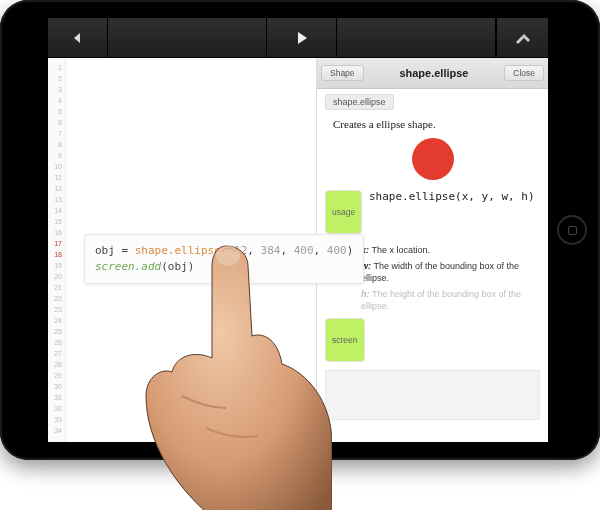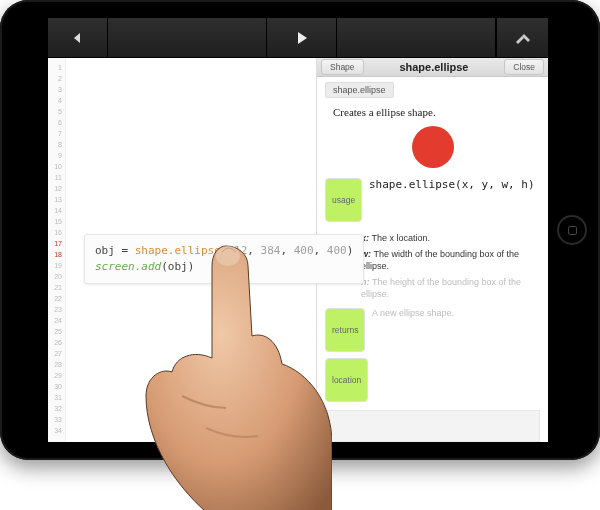--- a/index.html
+++ b/index.html
@@ -175,26 +175,22 @@
         </div>
         <div class="sec">
           <span class="tag">usage</span>
           <span class="sig">shape.ellipse(x, y, w, h)</span>
         </div>
         <div class="params" id="params">
             <div class="row"><span class="pn">x: </span><span>The x location.</span></div>
             <div class="row"><span class="pn">w: </span><span>The width of the bounding box of the ellipse.</span></div>
             <div class="row faded"><span class="pn">h: </span><span>The height of the bounding box of the ellipse.</span></div>
           </div>
-        <div class="returns">
-          <span class="tag">returns</span>
-          <span class="rv">A new ellipse shape.</span>
-        </div>
         <div class="sec">
-          <span class="tag">location</span>
+          <span class="tag">screen</span>
         </div>
         <div class="example-box"></div>
       </div>
     </div>
 
   </div>
 </div>
 
 <svg class="finger" viewBox="0 0 210 300">
   <defs>

